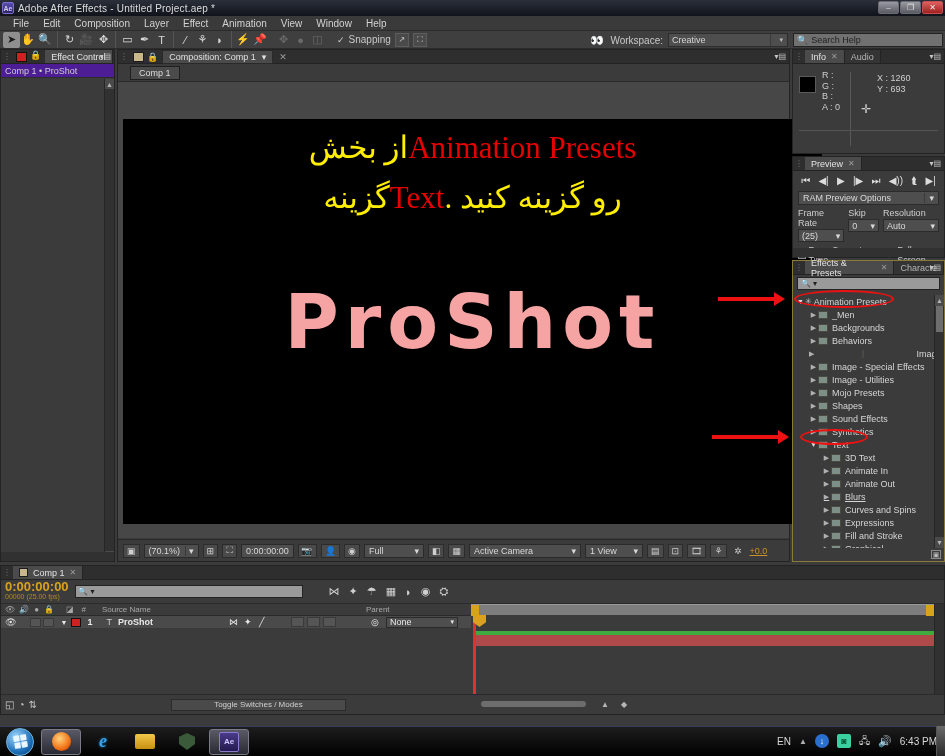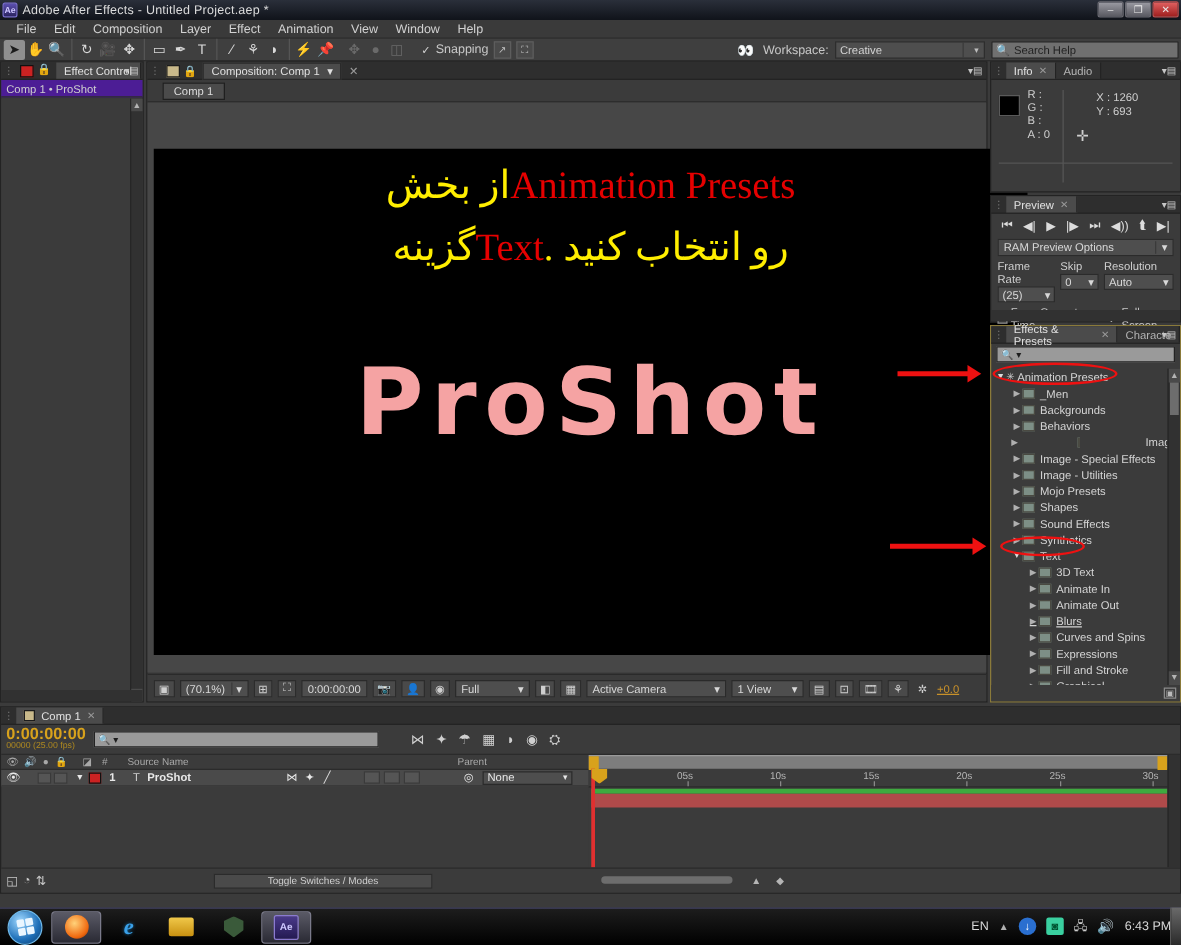--- a/index.html
+++ b/index.html
@@ -360,21 +360,21 @@
     </div>
     <div class="subtabrow">
       <span class="comp1chip">Comp 1</span>
     </div>
     <div class="viewer">
       <div class="stage">
         <div class="farsi-top">
           <span class="en">Animation Presets</span><span>از بخش </span>
         </div>
         <div class="farsi-2">
-          <span> رو انتخاب کنید .</span><span class="en">Text</span><span>گزینه </span>
+          <span> رو گزینه کنید .</span><span class="en">Text</span><span>گزینه </span>
         </div>
         <div class="proshot">ProShot</div>
       </div>
     </div>
     <div class="comptools">
       <span class="ctbtn">▣</span>
       <span class="ctfield">
         <span>(70.1%)</span>
         <span style="margin-left:5px;border-left:1px solid #3a3a3a;padding-left:3px">▾</span>
       </span>
@@ -696,36 +696,20 @@
           <span style="margin-left:auto;font-size:7px">▾</span>
         </span>
       </div>
     </div>
 
     <div class="tl-right">
       <div class="workarea">
         <div class="wa-cap" style="left:0"></div>
         <div class="wa-cap" style="right:10px"></div>
       </div>
-      <div class="ruler" id="tlruler">
-          <span class="tick" style="left: 4px;">0s</span>
-          <span class="tickmark" style="left: 4px;"></span>
-          <span class="tick" style="left: 70.5px;">05s</span>
-          <span class="tickmark" style="left: 78.5px;"></span>
-          <span class="tick" style="left: 145px;">10s</span>
-          <span class="tickmark" style="left: 153px;"></span>
-          <span class="tick" style="left: 219.5px;">15s</span>
-          <span class="tickmark" style="left: 227.5px;"></span>
-          <span class="tick" style="left: 294px;">20s</span>
-          <span class="tickmark" style="left: 302px;"></span>
-          <span class="tick" style="left: 368.5px;">25s</span>
-          <span class="tickmark" style="left: 376.5px;"></span>
-          <span class="tick" style="left: 443px;">30s</span>
-          <span class="tickmark" style="left: 451px;"></span>
-        </div>
       <div class="greenbar"></div>
       <div class="redbar"></div>
       <div class="cti" style="left:2px"></div>
       <div class="cti-head" style="left:2px"></div>
       <div style="position:absolute;right:0;top:0;bottom:0;width:10px;background:#313131;border-left:1px solid #262626"></div>
     </div>
 
     <div class="tl-foot">
       <span>◱</span>
       <span>◔</span>

